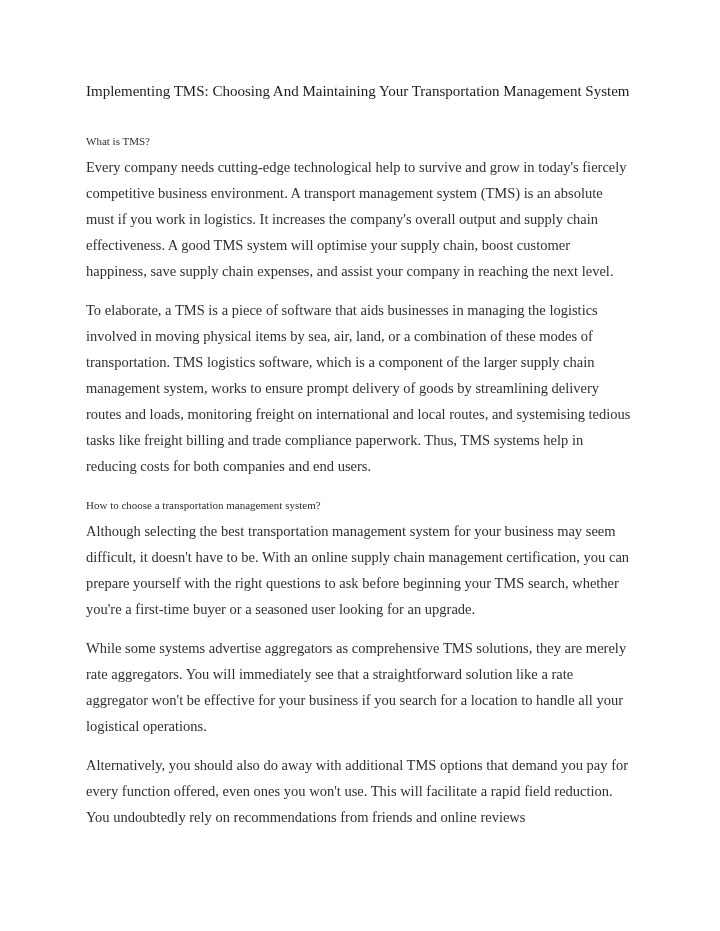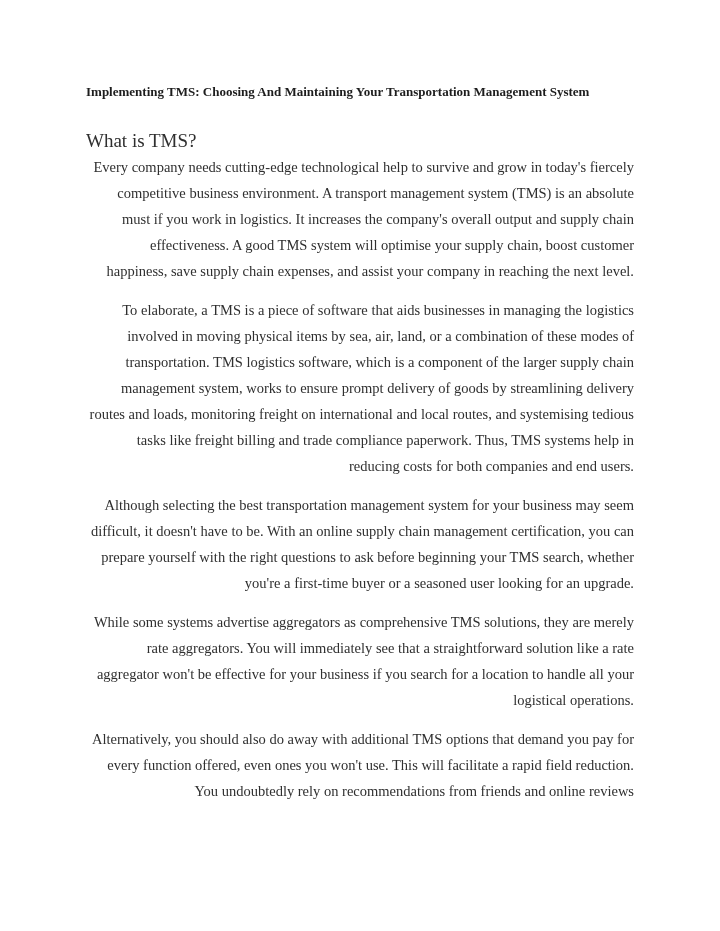--- a/index.html
+++ b/index.html
@@ -19,51 +19,52 @@
     padding: 79px 86px 0 86px;
     background: var(--page-bg, #ffffff);
     font-family: "Liberation Serif", "DejaVu Serif", serif;
     color: var(--body-color, #2f2f2f);
     font-size: 14.5px;
     line-height: 26px;
   }
   .doc-title {
     max-width: 552px;
     margin: 0 0 24px 0;
-    font-size: 13px;
+    font-size: 15px;
     line-height: 25px;
-    font-weight: bold;
+    font-weight: normal;
     color: var(--title-color, #1d1d1d);
   }
   .section-heading {
     max-width: 548px;
     margin: 13px 0 0 0;
-    font-size: 19px;
+    font-size: 11px;
     line-height: 26px;
     font-weight: normal;
   }
   .para {
     max-width: 548px;
     margin: 0 0 13px 0;
-    text-align: right;
+    text-align: left;
   }
   section { margin: 0; padding: 0; }
 </style>
 </head>
 <body>
 
 <div class="page">
 
   <h1 class="doc-title">Implementing TMS: Choosing And Maintaining Your Transportation Management System</h1>
 
   <section>
     <p class="section-heading">What is TMS?</p>
     <p class="para">Every company needs cutting-edge technological help to survive and grow in today's fiercely competitive business environment. A transport management system (TMS) is an absolute must if you work in logistics. It increases the company's overall output and supply chain effectiveness. A good TMS system will optimise your supply chain, boost customer happiness, save supply chain expenses, and assist your company in reaching the next level.</p>
     <p class="para">To elaborate, a TMS is a piece of software that aids businesses in managing the logistics involved in moving physical items by sea, air, land, or a combination of these modes of transportation. TMS logistics software, which is a component of the larger supply chain management system, works to ensure prompt delivery of goods by streamlining delivery routes and loads, monitoring freight on international and local routes, and systemising tedious tasks like freight billing and trade compliance paperwork. Thus, TMS systems help in reducing costs for both companies and end users.</p>
   </section>
 
   <section>
+    <p class="section-heading">How to choose a transportation management system?</p>
     <p class="para">Although selecting the best transportation management system for your business may seem difficult, it doesn't have to be. With an online supply chain management certification, you can prepare yourself with the right questions to ask before beginning your TMS search, whether you're a first-time buyer or a seasoned user looking for an upgrade.</p>
     <p class="para">While some systems advertise aggregators as comprehensive TMS solutions, they are merely rate aggregators. You will immediately see that a straightforward solution like a rate aggregator won't be effective for your business if you search for a location to handle all your logistical operations.</p>
     <p class="para">Alternatively, you should also do away with additional TMS options that demand you pay for every function offered, even ones you won't use. This will facilitate a rapid field reduction. You undoubtedly rely on recommendations from friends and online reviews</p>
   </section>
 
 </div>
 
 </body></html>

